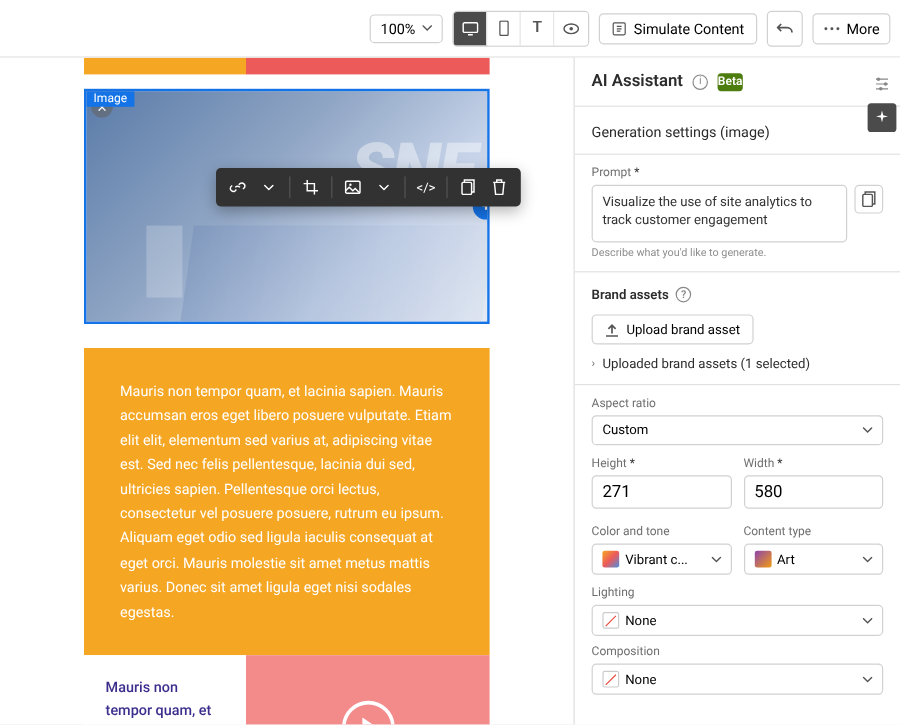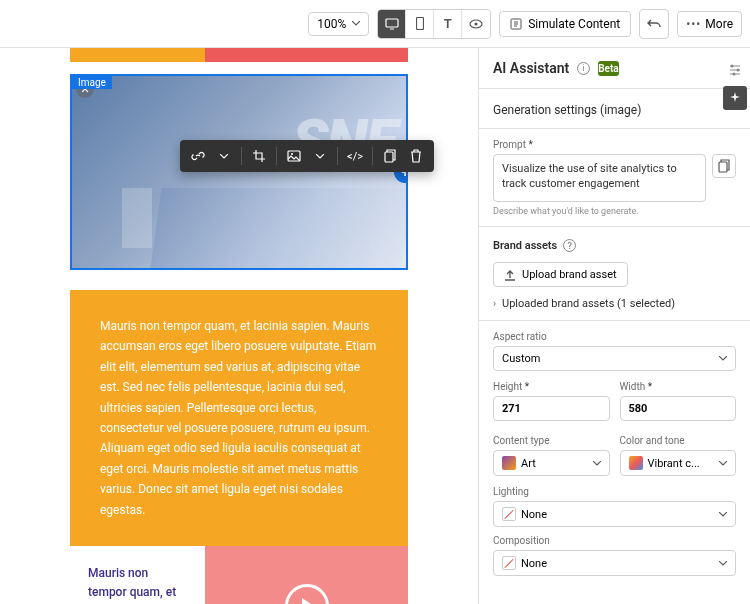--- a/index.html
+++ b/index.html
@@ -56,21 +56,21 @@
 .hint { font-size: 9px; color: #8e8e8e; margin-top: 4px; }
 .brand-row { display: flex; align-items: center; gap: 6px; font-size: 11px; font-weight: 600; color: #2c2c2c; padding: 4px 14px; }
 .upload-btn { display: flex; align-items: center; gap: 6px; border: 1px solid #d1d1d1; border-radius: 4px; padding: 5px 10px; font-size: 11px; margin: 6px 14px 4px; background: #fff; width: fit-content; }
 .uploaded-row { display: flex; align-items: center; gap: 6px; font-size: 11px; color: #2c2c2c; padding: 6px 14px 10px; border-bottom: 1px solid #e1e1e1; }
 .chev { font-size: 10px; color: #6e6e6e; }
 .field-row { display: flex; gap: 10px; padding: 4px 14px; }
 .field-col { flex: 1; }
 .select { width: 100%; border: 1px solid #d1d1d1; border-radius: 4px; padding: 5px 8px; font-size: 11px; display: flex; align-items: center; justify-content: space-between; background: #fff; }
 .select-ico { display: flex; align-items: center; gap: 5px; }
 .sw { width: 14px; height: 14px; border-radius: 2px; }
-.input { width: 100%; border: 1px solid #d1d1d1; border-radius: 4px; padding: 5px 8px; font-size: 11px; font-weight: bold; }
+.input { width: 100%; border: 1px solid #d1d1d1; border-radius: 4px; padding: 5px 8px; font-size: 14px; }
 .gen-row { display: flex; align-items: center; gap: 6px; }
 .side-rail { position: absolute; right: 0; top: 48px; width: 30px; display: flex; flex-direction: column; gap: 4px; padding-top: 10px; align-items: center; z-index: 30; }
 .rail-btn { width: 24px; height: 24px; display: flex; align-items: center; justify-content: center; border-radius: 3px; }
 .rail-btn.dark { background: #4b4b4b; color: #fff; }
 svg { display: block; }
 </style>
 </head>
 <body>
 
 <div class="topbar">
@@ -270,37 +270,37 @@
         <label class="label req">Height</label>
         <input class="input" value="271" style="">
       </div>
       <div class="field-col">
         <label class="label req">Width</label>
         <input class="input" value="580" style="">
       </div>
     </div>
     <div class="field-row" style="margin-top:6px">
       <div class="field-col">
+        <label class="label">Color and tone</label>
+        <div class="select">
+          <span class="select-ico">
+              <span class="sw" style="background:linear-gradient(135deg,#f5a623,#ec5a5a,#4a90e2)"></span>
+              <span>Vibrant c...</span>
+            </span>
+          <svg width="8" height="5" viewBox="0 0 8 5">
+              <path d="M0 0l4 4 4-4" fill="none" stroke="#555" stroke-width="1.2"></path>
+            </svg>
+        </div>
+      </div>
+      <div class="field-col">
         <label class="label">Content type</label>
         <div class="select">
           <span class="select-ico">
               <span class="sw" style="background:linear-gradient(135deg,#8e44ad,#f39c12)"></span>
               <span>Art</span>
-            </span>
-          <svg width="8" height="5" viewBox="0 0 8 5">
-              <path d="M0 0l4 4 4-4" fill="none" stroke="#555" stroke-width="1.2"></path>
-            </svg>
-        </div>
-      </div>
-      <div class="field-col">
-        <label class="label">Color and tone</label>
-        <div class="select">
-          <span class="select-ico">
-              <span class="sw" style="background:linear-gradient(135deg,#f5a623,#ec5a5a,#4a90e2)"></span>
-              <span>Vibrant c...</span>
             </span>
           <svg width="8" height="5" viewBox="0 0 8 5">
               <path d="M0 0l4 4 4-4" fill="none" stroke="#555" stroke-width="1.2"></path>
             </svg>
         </div>
       </div>
     </div>
     <div class="section" style="padding-top:6px">
       <label class="label">Lighting</label>
       <div class="select">

